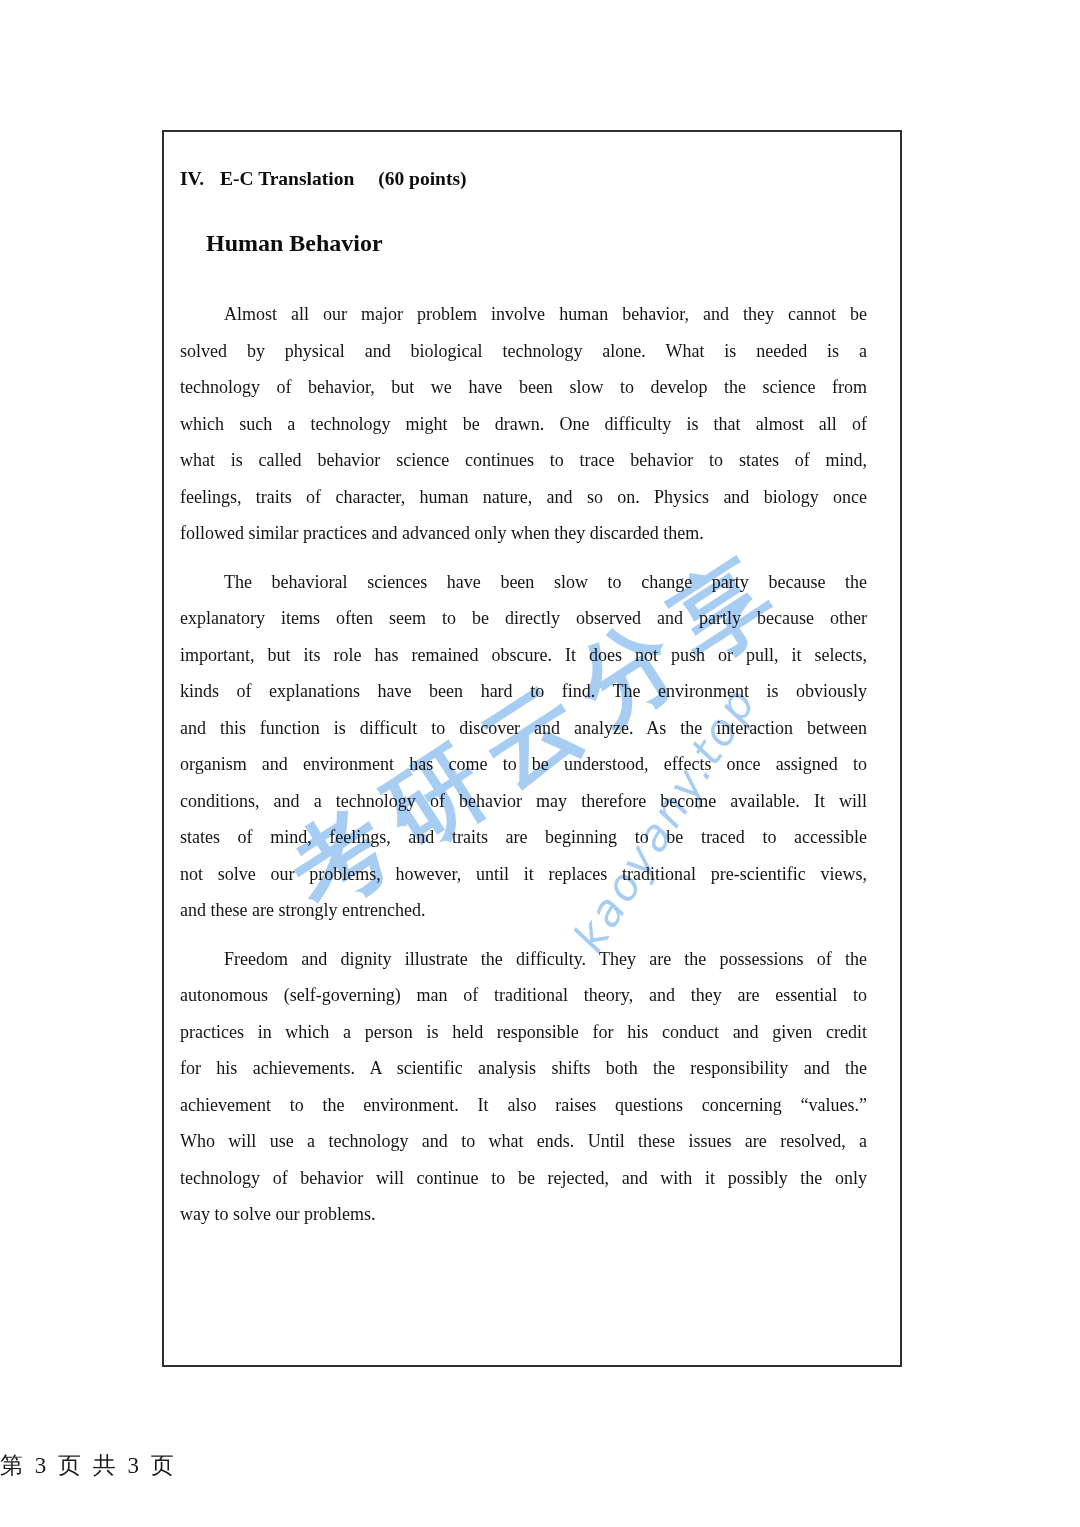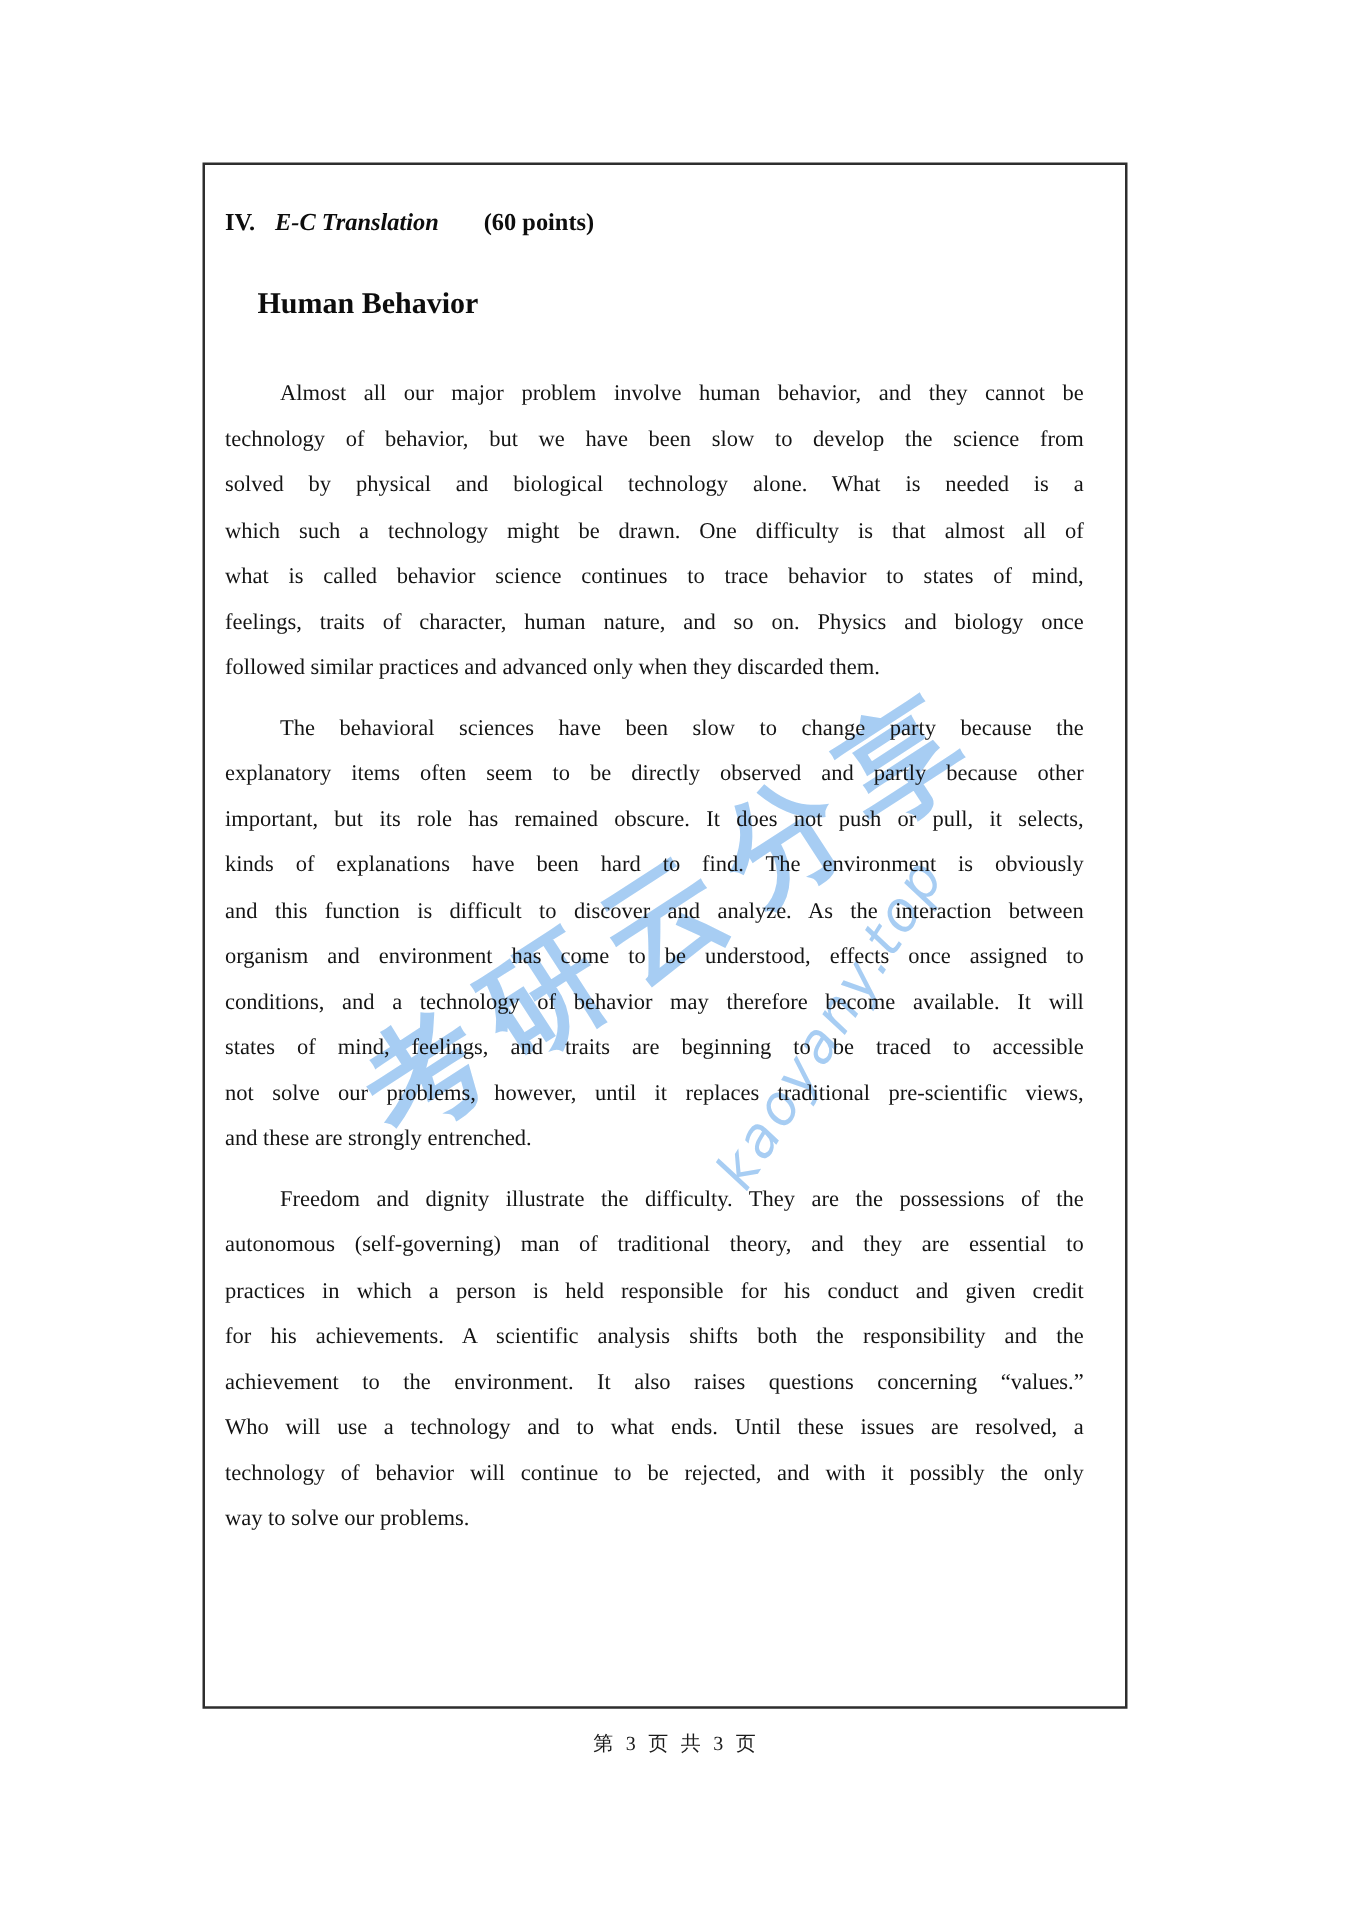--- a/index.html
+++ b/index.html
@@ -59,21 +59,21 @@
     background: transparent;
     z-index: 2;
   }
   .section-heading {
     font-size: 19.5px;
     line-height: 30px;
     font-weight: bold;
     color: #0d0d0d;
   }
   .sec-num   { margin-right: 16px; }
-  .sec-title { margin-right: 36px; font-style: italic; }
+  .sec-title { margin-right: 24px; }
   .article-title {
     margin-top: 32px;
     position: relative;
     left: 26px;
     text-align: left;
     font-size: 24px;
     line-height: 34px;
     font-weight: bold;
     color: #0d0d0d;
   }
@@ -91,24 +91,24 @@
   }
   .line.first { text-indent: 44px; }
   .line.last {
     text-align: left;
     text-align-last: left;
   }
   
   .footer {
     position: absolute;
     left: 0;
-    top: 1385px;
+    top: 1455px;
     width: 100%;
-    text-align: center;
-    font-size: 16px;
+    text-align: left;
+    font-size: 23px;
     line-height: 22px;
     letter-spacing: 1px;
     word-spacing: 4px;
     color: #1a1a1a;
     z-index: 2;
     font-family: "Liberation Serif", "DejaVu Serif", serif;
   }
 </style>
 </head>
 <body>
@@ -123,22 +123,22 @@
 
     <div class="section-heading">
       <span class="sec-num">IV.</span><span class="sec-title">E-C Translation</span><span class="sec-points">(60 points)</span>
     </div>
 
     <div class="article-title">Human Behavior</div>
 
     <div class="article-body">
         <div class="para">
           <div class="line first">Almost all our major problem involve human behavior, and they cannot be</div>
+          <div class="line">solved by physical and biological technology alone. What is needed is a</div>
           <div class="line">technology of behavior, but we have been slow to develop the science from</div>
-          <div class="line">solved by physical and biological technology alone. What is needed is a</div>
           <div class="line">which such a technology might be drawn. One difficulty is that almost all of</div>
           <div class="line">what is called behavior science continues to trace behavior to states of mind,</div>
           <div class="line">feelings, traits of character, human nature, and so on. Physics and biology once</div>
           <div class="line last">followed similar practices and advanced only when they discarded them.</div>
         </div>
         <div class="para">
           <div class="line first">The behavioral sciences have been slow to change party because the</div>
           <div class="line">explanatory items often seem to be directly observed and partly because other</div>
           <div class="line">important, but its role has remained obscure. It does not push or pull, it selects,</div>
           <div class="line">kinds of explanations have been hard to find. The environment is obviously</div>

